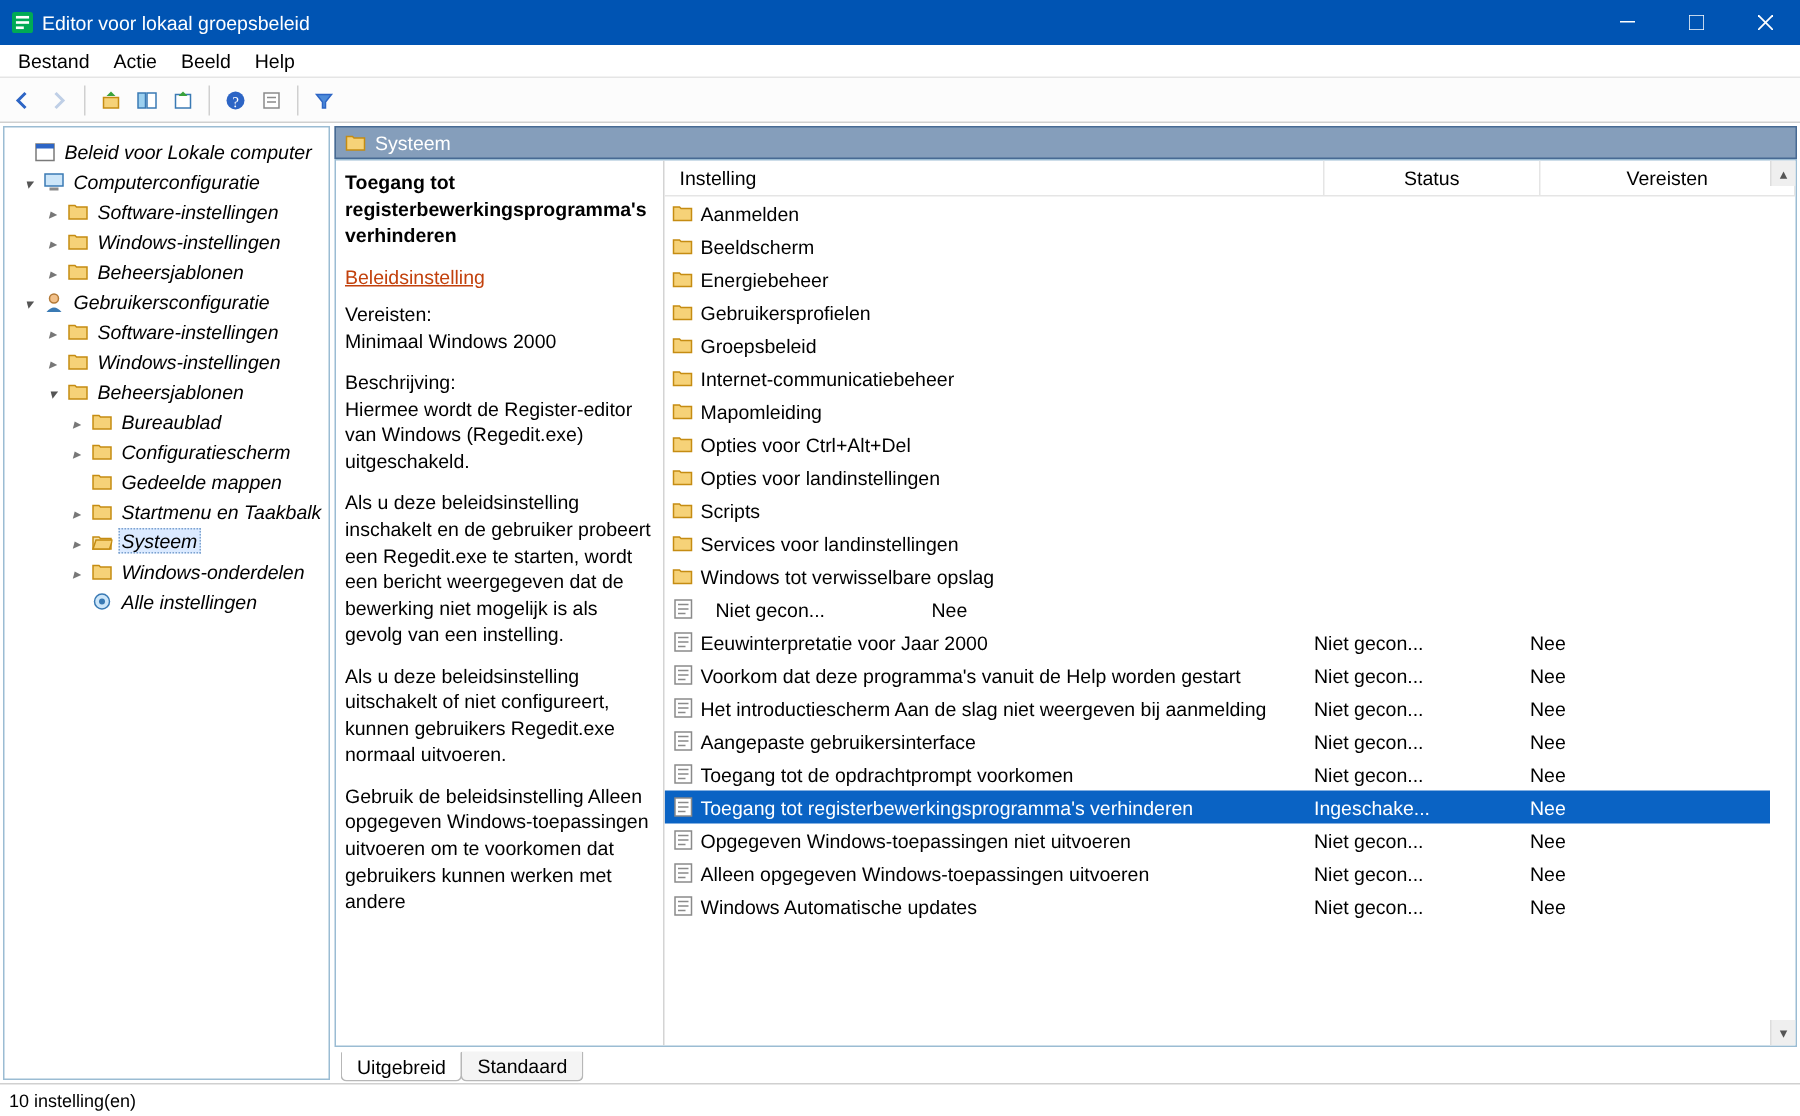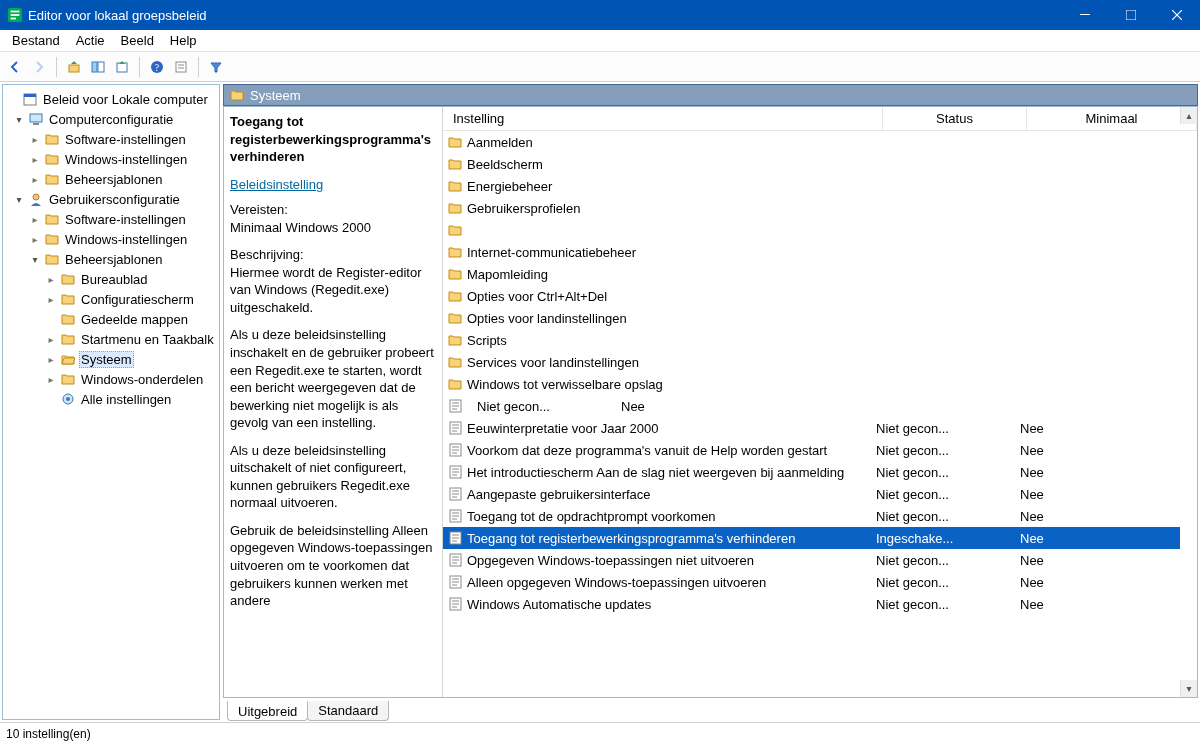--- a/index.html
+++ b/index.html
@@ -48,33 +48,33 @@
   }
   
   .nodeheader {
     height: 22px; display:flex; align-items:center; padding:0 6px;
     background:#859ebb; border:1px solid #476a93; color:#fff;
     font-size:13px;
   }
   .nodeheader .fold { margin-right:6px; }
   
   .tree { padding: 4px 2px 4px 4px; }
-  .trow { display:flex; align-items:center; height:20px; white-space:nowrap; }
+  .trow { display:flex; align-items:flex-end; height:20px; white-space:nowrap;font-style:italic; }
   .twist { width:12px; display:inline-flex; justify-content:center; color:#666; font-size:10px; }
   .twist.exp::before { content:"▾"; color:#555; }
   .twist.col::before { content:"▸"; color:#777; }
   .twist.none { visibility:hidden; }
   .nodeicon { width:16px; height:16px; margin:0 3px; display:inline-flex; align-items:center; justify-content:center; }
   .trow.sel > .label { background:#dbeaff; border:1px dotted #7da2ce; padding:0 1px; }
   .label { padding:0 2px; }
   
   .detailrow { flex:1; display:flex; border:1px solid #9bbcd3; border-top:1px solid #9bbcd3; overflow:hidden; }
   .descpane { width: 219px; border-right:1px solid #d4d4d4; padding:6px 8px 6px 6px; font-size:13px; line-height:1.35; overflow:hidden;}
   .descpane .policy-title { font-weight:bold; }
-  .descpane a.link { color:#0369a1; }
+  .descpane a.link { color:#c2410c; }
   .descpane p { margin: 10px 0 8px; }
   .listpane { flex:1; display:flex; flex-direction:column; overflow:hidden; position:relative;}
   
   .vscroll { position:absolute; right:0; top:0; bottom:0; width:17px; display:flex; flex-direction:column; justify-content:space-between; }
   .vscroll .arrow { height:17px; background:#efefef; display:flex; align-items:center; justify-content:center; font-size:10px; color:#555; border-left:1px solid #ddd; }
   
   .colhdr { display:flex; height:24px; align-items:center; border-bottom:1px solid #e5e5e5; font-weight:400;}
   .colhdr .col { padding:0 10px; border-right:1px solid #e5e5e5; height:100%; display:flex; align-items:center; }
   .col.setting { flex:1; }
   .col.status  { width:144px; justify-content:center; }
@@ -370,21 +370,21 @@
         </p>
         <p>Als u deze beleidsinstelling inschakelt en de gebruiker probeert een Regedit.exe te starten, wordt een bericht weergegeven dat de bewerking niet mogelijk is als gevolg van een instelling.</p>
         <p>Als u deze beleidsinstelling uitschakelt of niet configureert, kunnen gebruikers Regedit.exe normaal uitvoeren.</p>
         <p>Gebruik de beleidsinstelling Alleen opgegeven Windows-toepassingen uitvoeren om te voorkomen dat gebruikers kunnen werken met andere</p>
       </div>
 
       <div class="listpane">
         <div class="colhdr">
           <div class="col setting">Instelling</div>
           <div class="col status">Status</div>
-          <div class="col comment">Minimaal</div>
+          <div class="col comment">Vereisten</div>
         </div>
         <div class="listbody" id="listbody">
             <div class="lrow">
               <span class="ic">
                 <svg width="14" height="12">
                   <path d="M1 2 L5 2 L6 3 L13 3 L13 11 L1 11 Z" fill="#f6d278" stroke="#c58c12"></path>
                 </svg>
               </span>
                    <span class="name">Aanmelden</span>
                    <span class="st"></span>
@@ -419,20 +419,21 @@
                    <span class="name">Gebruikersprofielen</span>
                    <span class="st"></span>
               <span class="cm"></span>
             </div>
             <div class="lrow">
               <span class="ic">
                 <svg width="14" height="12">
                   <path d="M1 2 L5 2 L6 3 L13 3 L13 11 L1 11 Z" fill="#f6d278" stroke="#c58c12"></path>
                 </svg>
               </span>
+                   <span class="name">Groepsbeleid</span>
                    <span class="st"></span>
               <span class="cm"></span>
             </div>
             <div class="lrow">
               <span class="ic">
                 <svg width="14" height="12">
                   <path d="M1 2 L5 2 L6 3 L13 3 L13 11 L1 11 Z" fill="#f6d278" stroke="#c58c12"></path>
                 </svg>
               </span>
                    <span class="name">Internet-communicatiebeheer</span>

